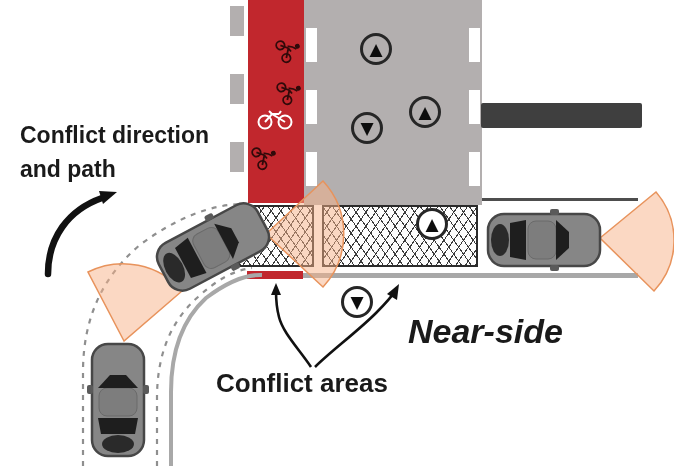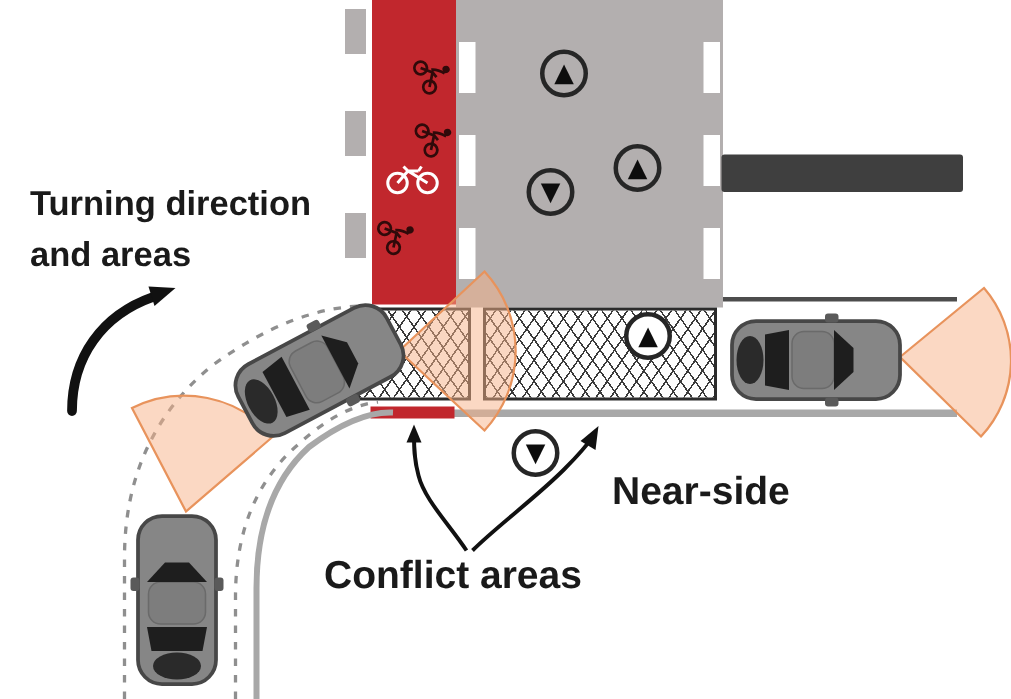--- a/index.html
+++ b/index.html
@@ -49,21 +49,21 @@
     display:flex;align-items:center;justify-content:center;
     font-family:"DejaVu Sans",sans-serif;font-size:17px;line-height:1;color:#0d0d0d;
   }
   .ped-marker.on-white{background:#ffffff;}
   .ped-marker.on-gray{background:transparent;}
 
   .overlay{left:0;top:0;pointer-events:none;}
 
   .label{position:absolute;font-weight:600;color:var(--text,#1a1a1a);}
   .label-turning{left:20px;top:118px;width:215px;font-size:23px;line-height:34px;}
-  .label-nearside{left:408px;top:312px;font-size:26px;}
+  .label-nearside{left:408px;top:312px;font-size:34px;font-style:italic;}
   .label-conflict{left:216px;top:368px;font-size:26px;}
 </style>
 </head>
 <body>
 
 <div class="scene">
 
   <div class="abs dash-strip-left"></div>
   <div class="abs bike-lane"></div>
   <div class="abs footway">
@@ -138,16 +138,16 @@
     </g>
 
     <g fill="none" stroke="#111111" stroke-width="2.6">
       <path d="M 311,367 C 299,349 283,333 279,317 C 276,306 276,298 276,290"></path>
       <path d="M 315,367 C 331,351 357,332 376,313 C 385,304 392,296 396,290"></path>
       <polygon points="276,283 271,295 281,295" fill="#111111" stroke="none"></polygon>
       <polygon points="399,284 397,300 387,294" fill="#111111" stroke="none"></polygon>
     </g>
   </svg>
 
-  <div class="label label-turning">Turning direction and areas</div>
+  <div class="label label-turning">Conflict direction and path</div>
   <div class="label label-nearside">Near-side</div>
   <div class="label label-conflict">Conflict areas</div>
 </div>
 
 </body></html>

